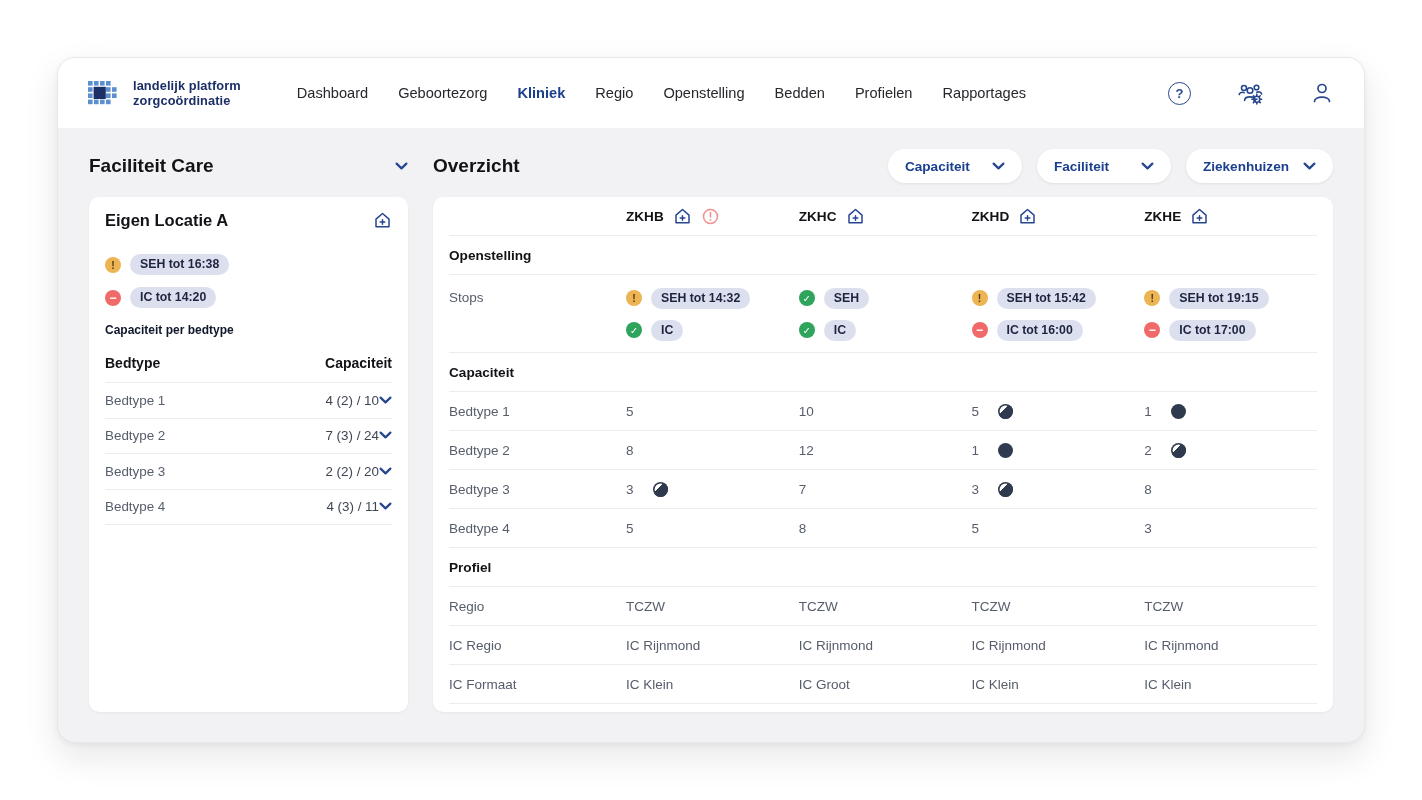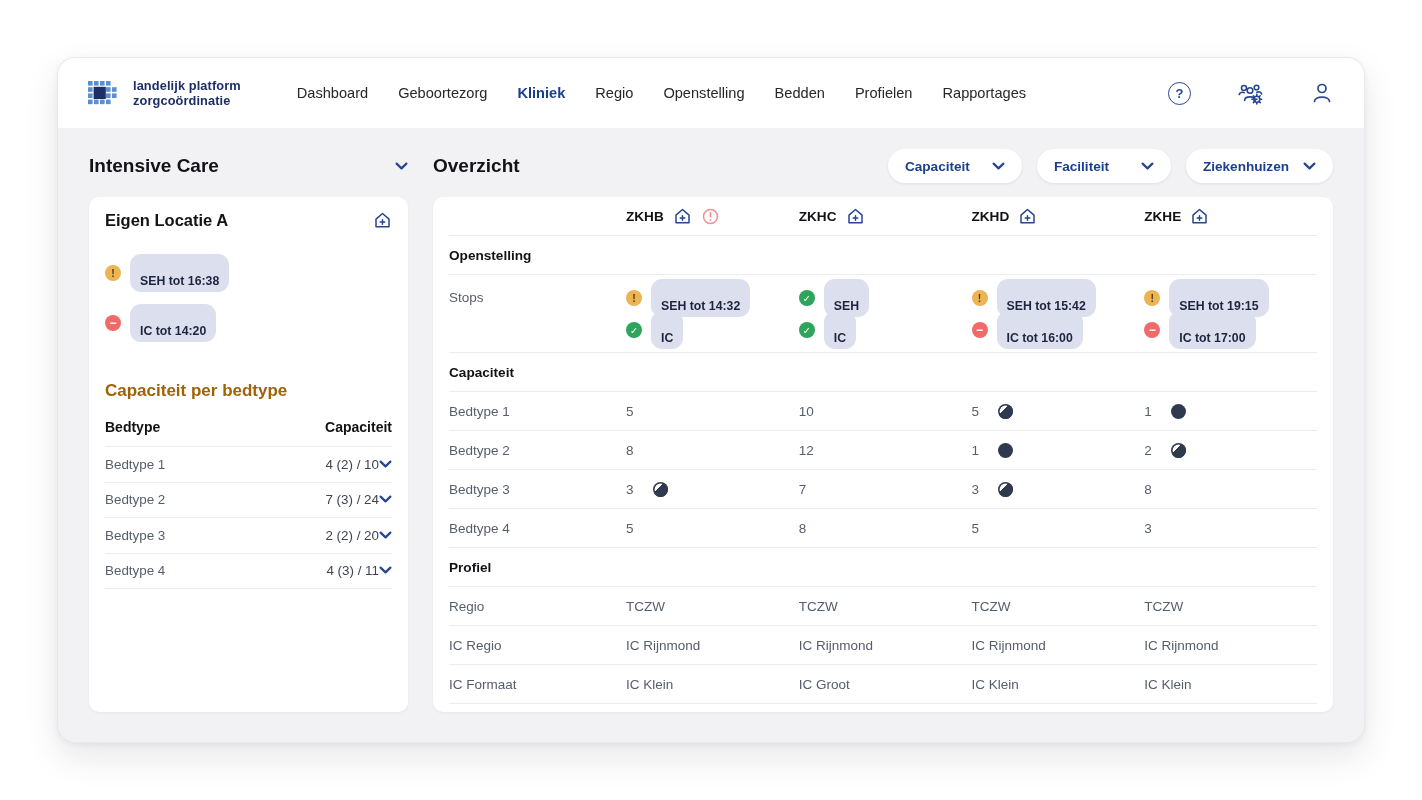--- a/index.html
+++ b/index.html
@@ -36,22 +36,22 @@
   .loc-head { display:flex; justify-content:space-between; align-items:flex-start; height:30px; }
   .loc-title { font-size:16.5px; font-weight:800; color:#121217; }
   .stops-list { margin-top:13px; display:flex; flex-direction:column; gap:12px; }
   .badge-line { display:flex; align-items:center; gap:9px; }
   .st { width:16px; height:16px; border-radius:50%; display:inline-flex; align-items:center;
         justify-content:center; flex:0 0 16px; font-weight:800; }
   .st.warning { background:#ecb453; color:#503a10; font-size:10.5px; }
   .st.open    { background:#2ea45c; color:#fff; font-size:9.5px; }
   .st.closed  { background:#f16a6a; color:#fff; font-size:12px; }
   .pill { background:#dce0ee; color:#1d2440; font-size:12.3px; font-weight:700;
-          padding:20px 10px 4px; border-radius:11px; white-space:nowrap; }
-  .cap-title { margin-top:39px; font-size:17px; font-weight:800; color:#a16207; }
+          padding:3px 10px 4px; border-radius:11px; white-space:nowrap; }
+  .cap-title { margin-top:15px; font-size:12px; font-weight:800; color:#0f172a; }
   .cap-head { margin-top:18px; display:flex; justify-content:space-between; font-size:14px;
               font-weight:800; color:#121217; padding-bottom:11px; border-bottom:1px solid #ececf0; }
   .lrow { display:flex; justify-content:space-between; align-items:center; height:35.5px;
           border-bottom:1px solid #ececf0; cursor:pointer; }
   .lrow-label { font-size:13.4px; color:#565d6b; }
   .lrow-right { display:flex; align-items:center; }
   .lrow-value { font-size:13.4px; color:#3f4553; }
 
   
   .filters { display:flex; gap:15px; }
@@ -152,21 +152,21 @@
           </svg>
         </span>
       </button>
     </div>
   </div>
 
   <div class="content">
 
     <div class="left-col">
       <div class="col-head">
-        <span class="col-title">Intensive Care</span>
+        <span class="col-title">Faciliteit Care</span>
         <span class="icn">
             <svg width="13" height="9" viewBox="0 0 13 9">
               <path d="M1.6 1.6 L6.5 6.4 L11.4 1.6" fill="none" stroke="#26468f" stroke-width="2.2" stroke-linecap="round" stroke-linejoin="round"></path>
             </svg>
           </span>
       </div>
       <div class="card left-card">
         <div class="loc-head">
           <span class="loc-title">Eigen Locatie A</span>
           <span class="icn" id="loc-home-icon">

